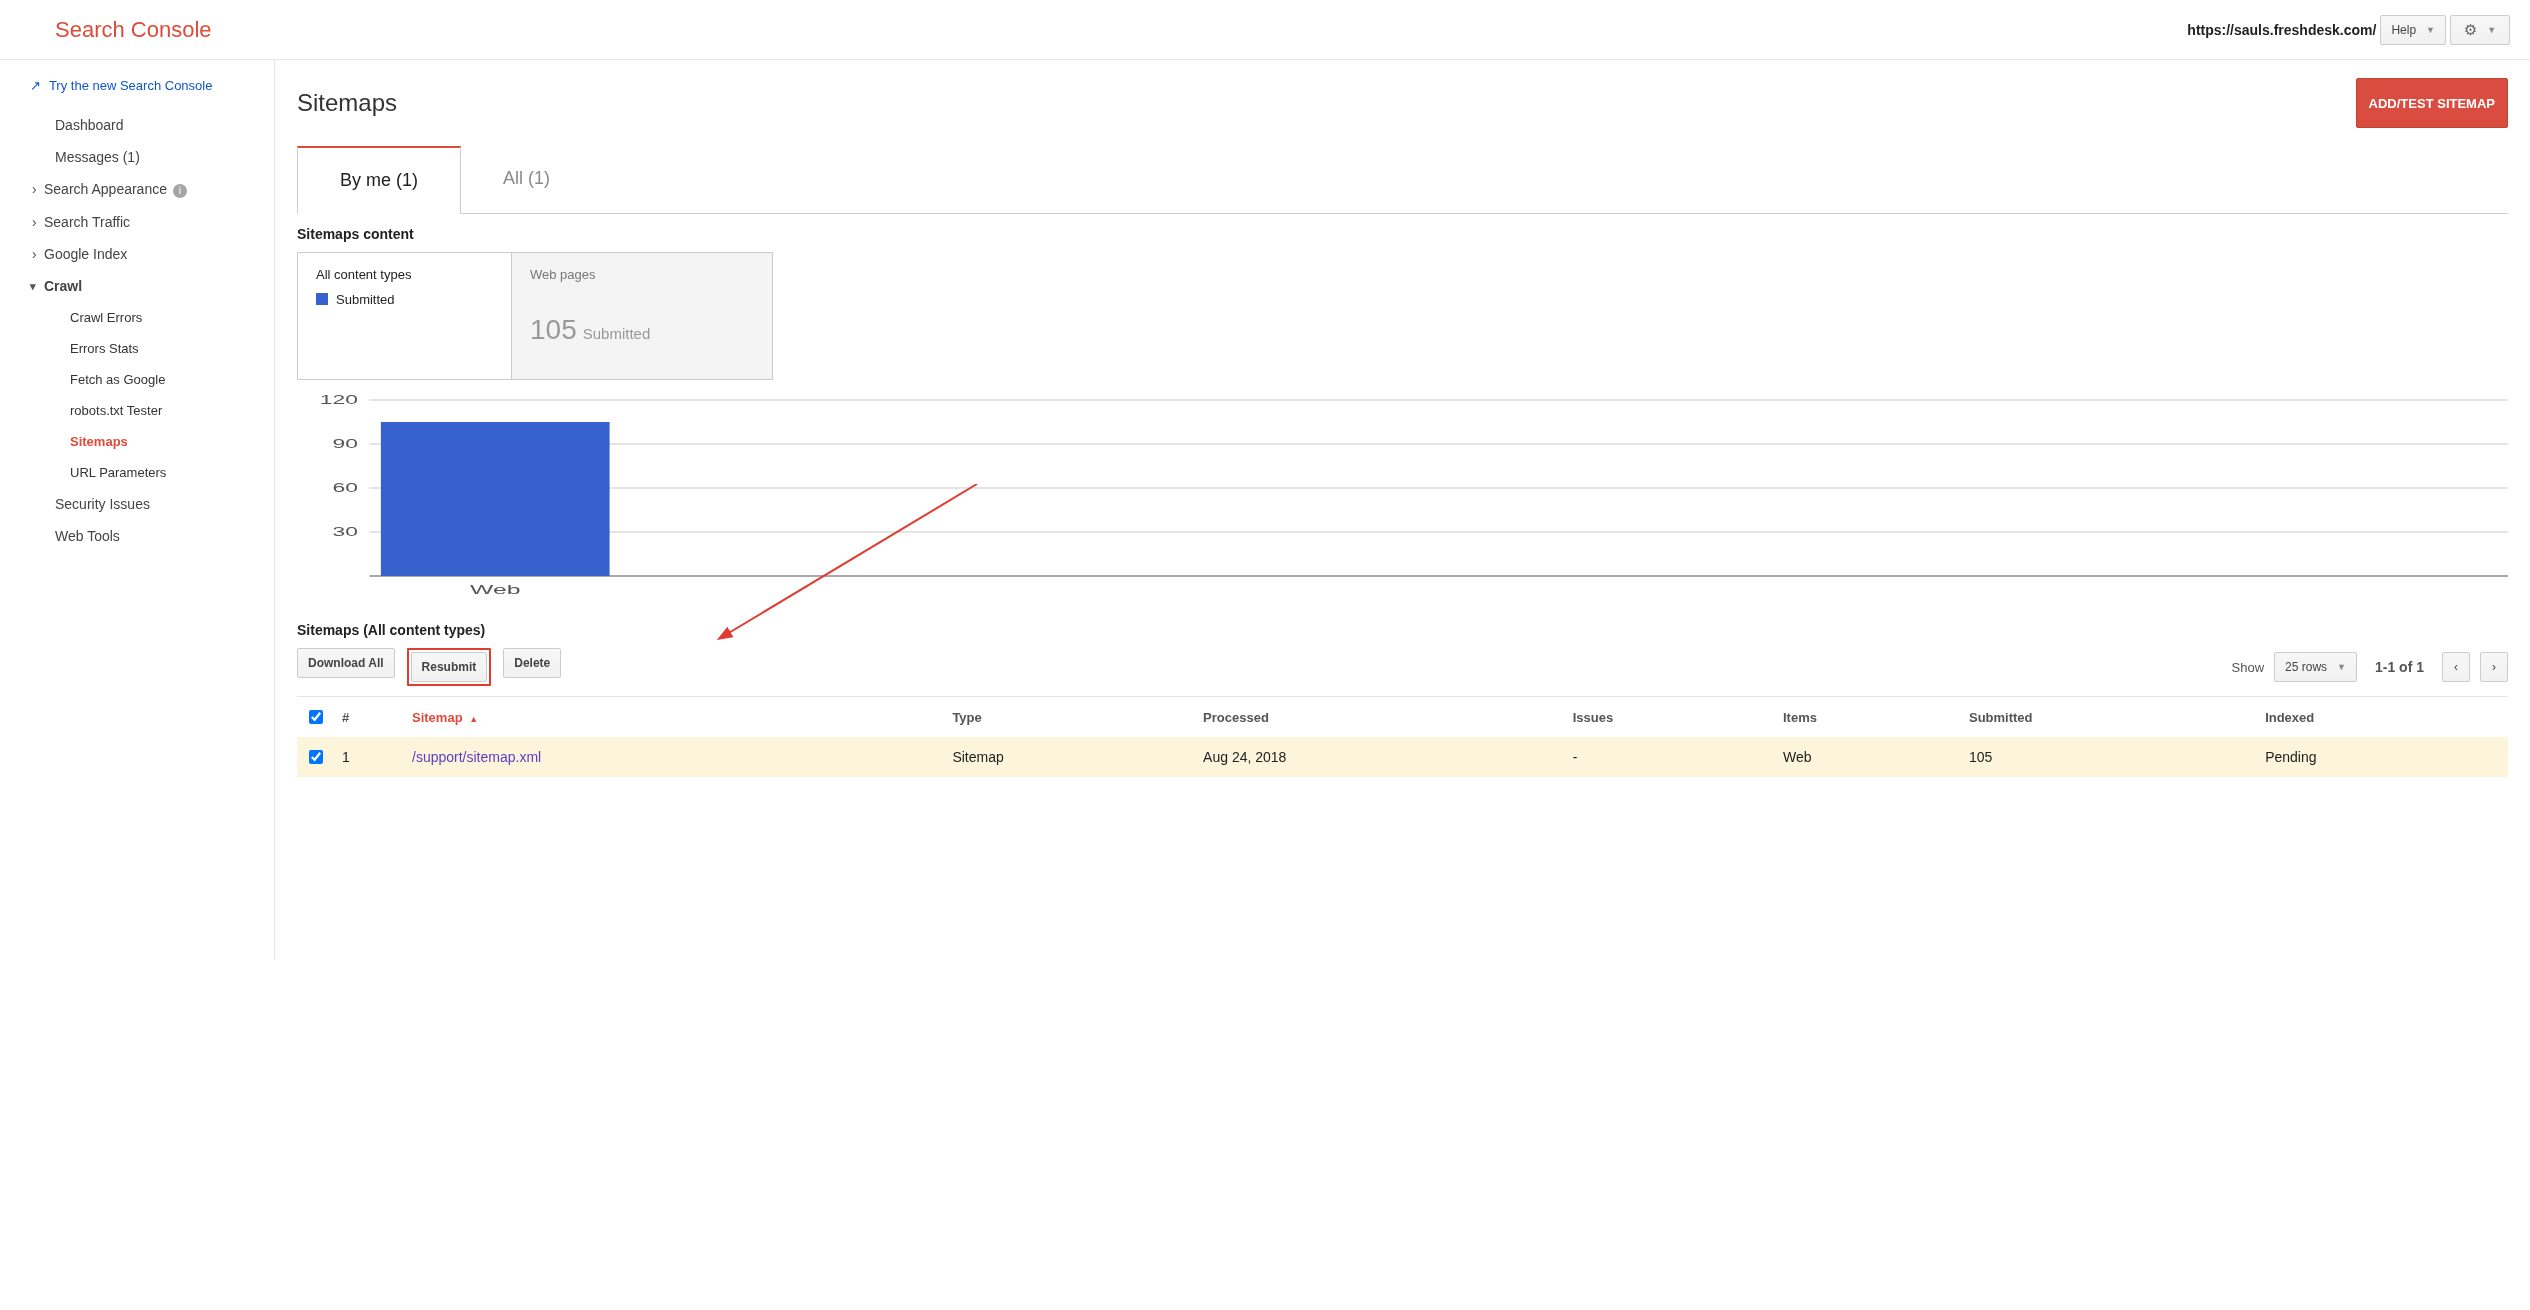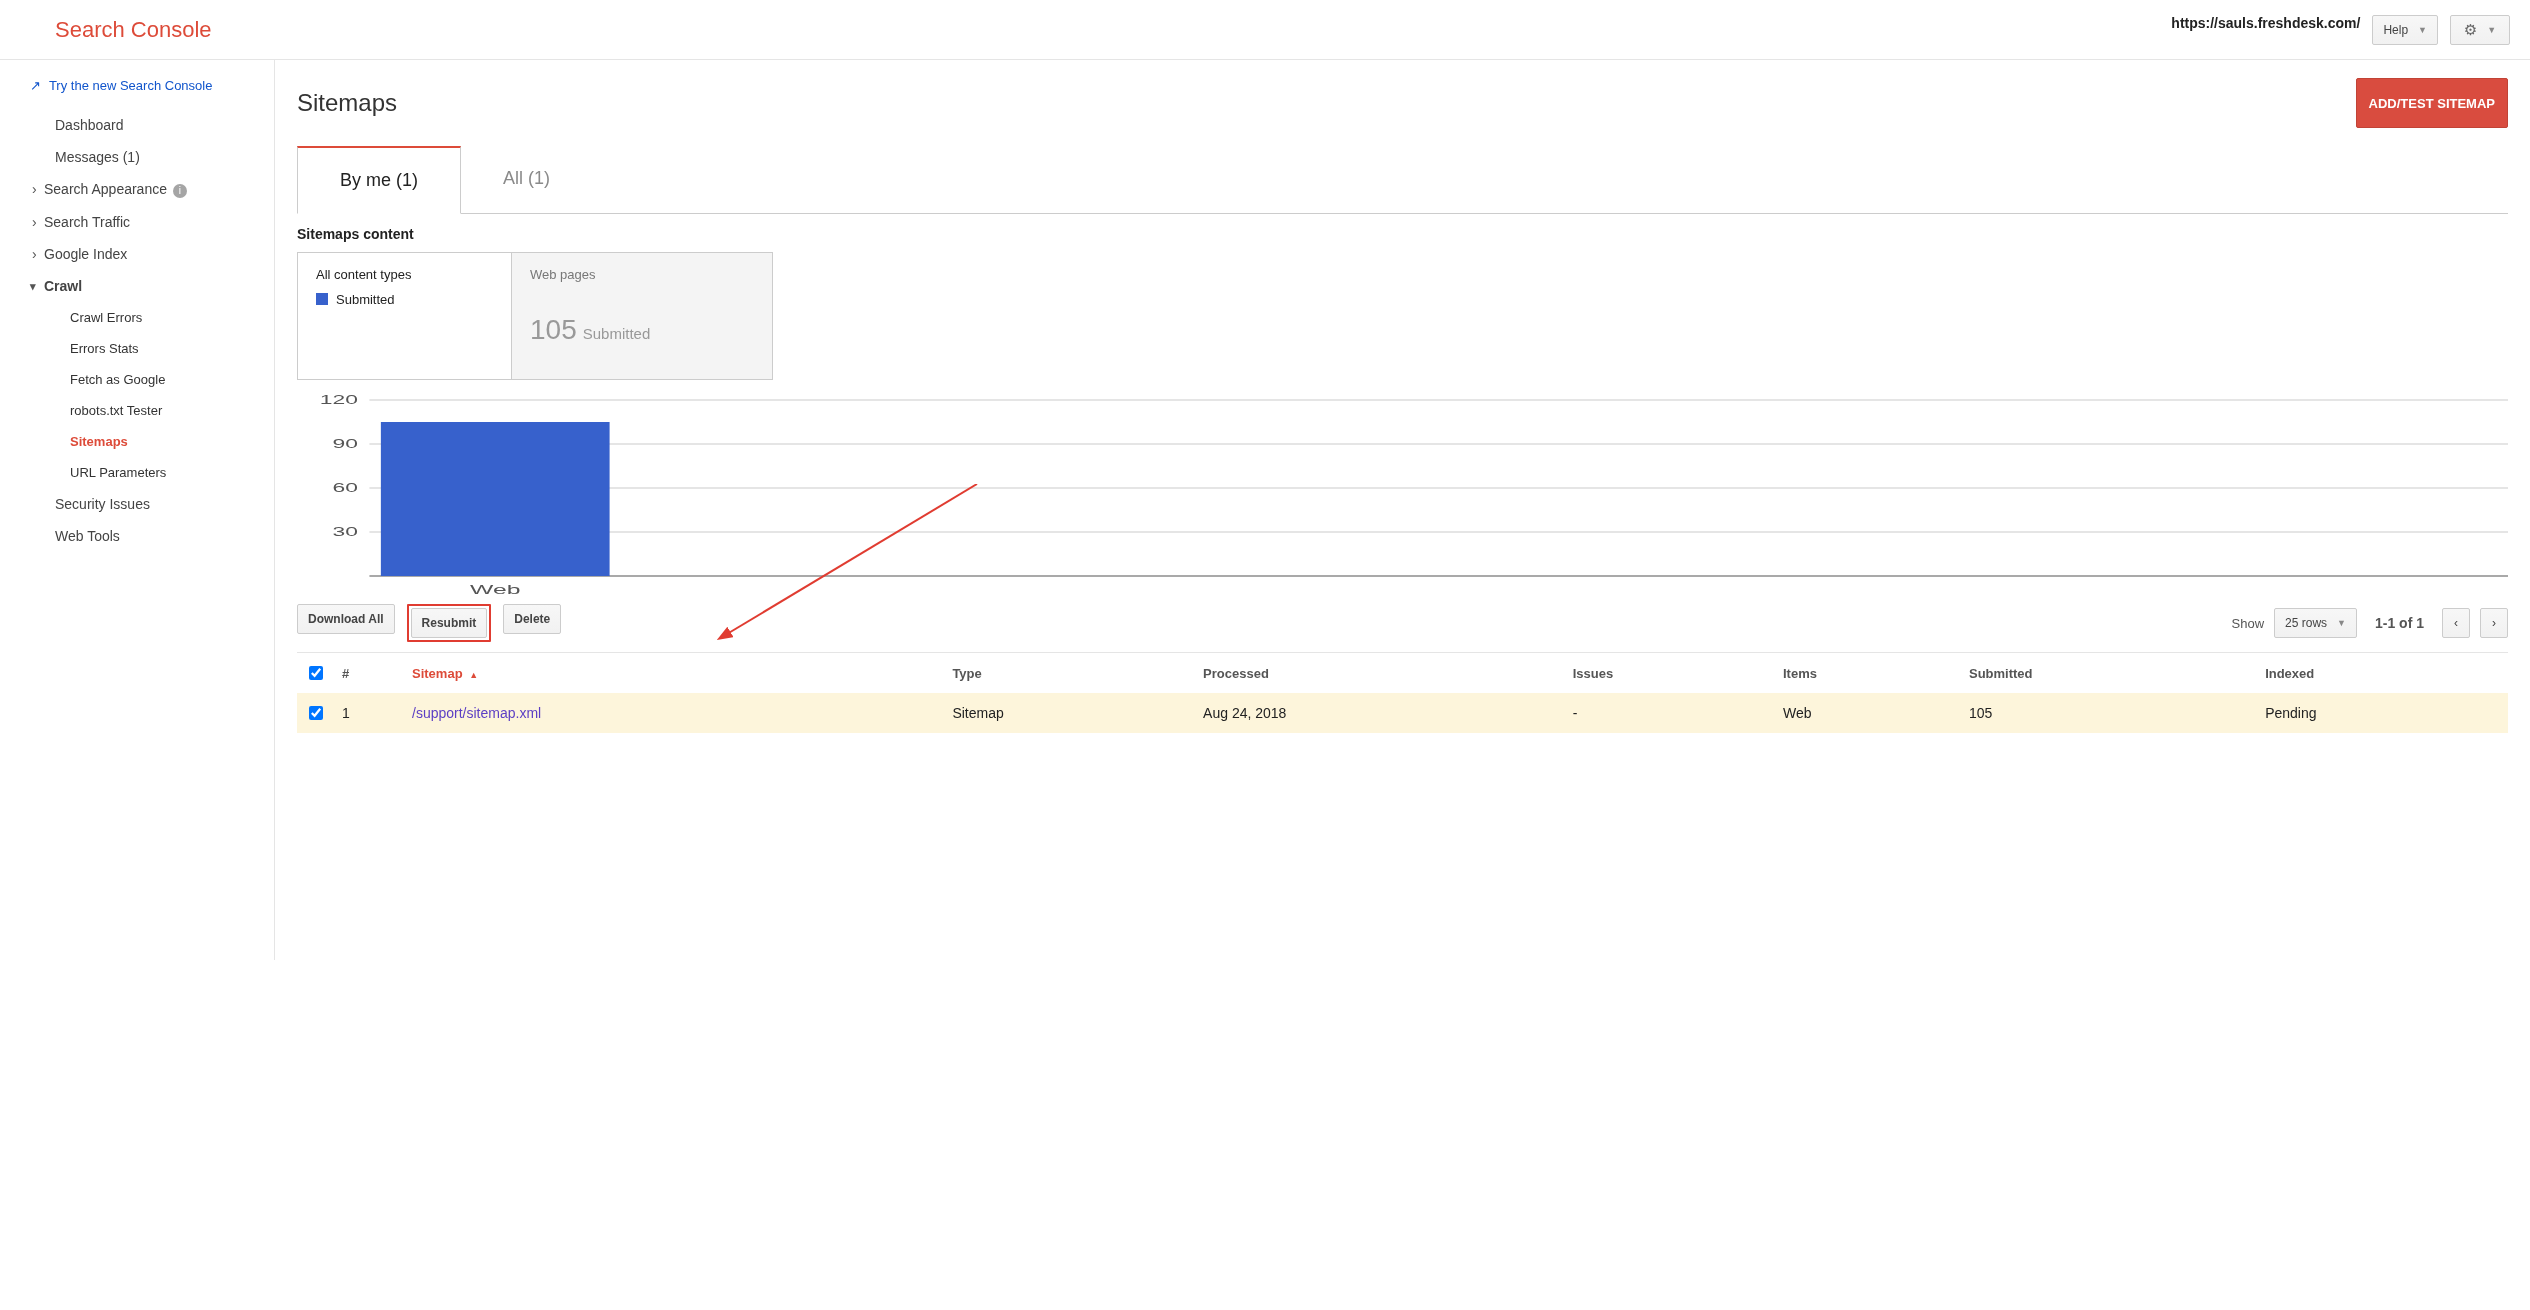--- a/index.html
+++ b/index.html
@@ -1,19 +1,19 @@
 <!DOCTYPE html>
 <html><head>
 <meta charset="utf-8">
 <style>
 html,body{margin:0;padding:0;font-family:Arial,Helvetica,sans-serif;font-size:13px;color:#222;background:#fff}
 *{box-sizing:border-box}
 .topbar{display:flex;align-items:center;justify-content:space-between;height:60px;border-bottom:1px solid #e5e5e5;padding:0 20px 0 55px}
 .logo{font-size:22px;color:#dd4b39}
-.top-right{display:flex;gap:12px;font-size:14px}
+.top-right{display:flex;align-items:center;gap:4px;font-size:14px}
 .site-url{font-weight:bold}
 .btn{display:inline-flex;align-items:center;height:30px;padding:0 10px;background:linear-gradient(#f7f7f7,#f1f1f1);border:1px solid #ccc;border-radius:2px;font-size:12px;color:#444;cursor:pointer}
 .btn .caret{margin-left:10px;font-size:9px;color:#888}
 .gear-btn{width:60px;justify-content:center}
 .gear-icon{font-size:15px;color:#666}
 .content{display:flex}
 .sidebar{width:275px;padding:14px 0 0 0;border-right:1px solid #e5e5e5;min-height:900px}
 .sidebar .try{color:#1155cc;font-size:13px;padding:4px 0 16px 30px;display:flex;align-items:center;gap:8px;cursor:pointer}
 .sidebar ul{list-style:none;margin:0;padding:0}
 .sidebar li{padding:8px 0 8px 55px;font-size:14px;color:#444;cursor:pointer}
@@ -142,20 +142,21 @@
       <svg class="arrow-annot" style="left:420px;top:90px;width:270px;height:160px" viewBox="0 0 270 160">
         <defs>
             <marker id="ah" markerWidth="10" markerHeight="10" refX="2" refY="3" orient="auto">
               <path d="M0,0 L0,6 L8,3 z" fill="#e03c31"></path>
             </marker>
           </defs>
         <line x1="260" y1="0" x2="10" y2="150" stroke="#e03c31" stroke-width="2" marker-end="url(#ah)"></line>
       </svg>
     </div>
 
+    <div class="section-sub">Sitemaps (All content types)</div>
 
     <div class="btnbar">
       <div class="btnbar-left">
         <div class="btn" style="font-weight:bold">Download All</div>
         <div class="hl-box">
           <div class="btn" style="font-weight:bold">Resubmit</div>
         </div>
         <div class="btn" style="font-weight:bold">Delete</div>
       </div>
       <div class="rows-sel">

